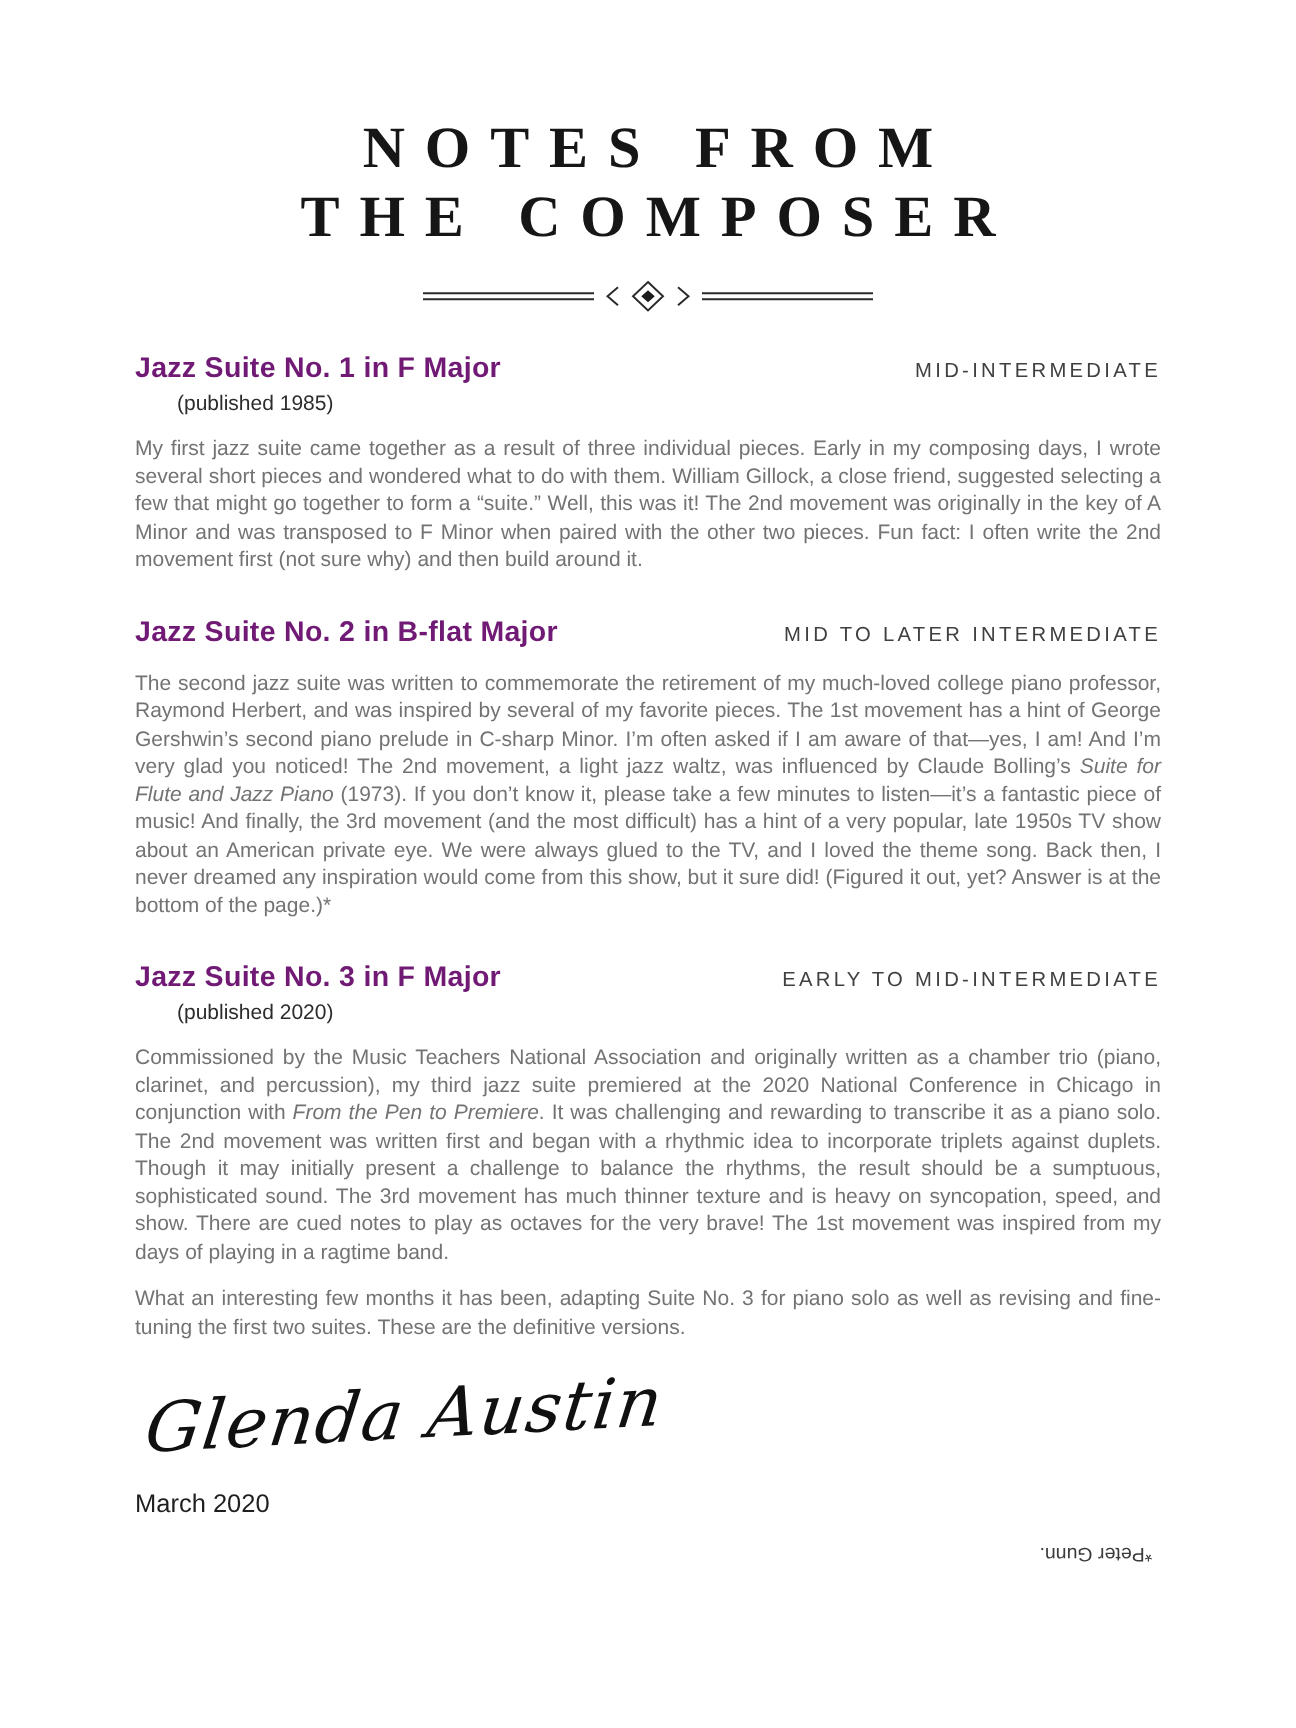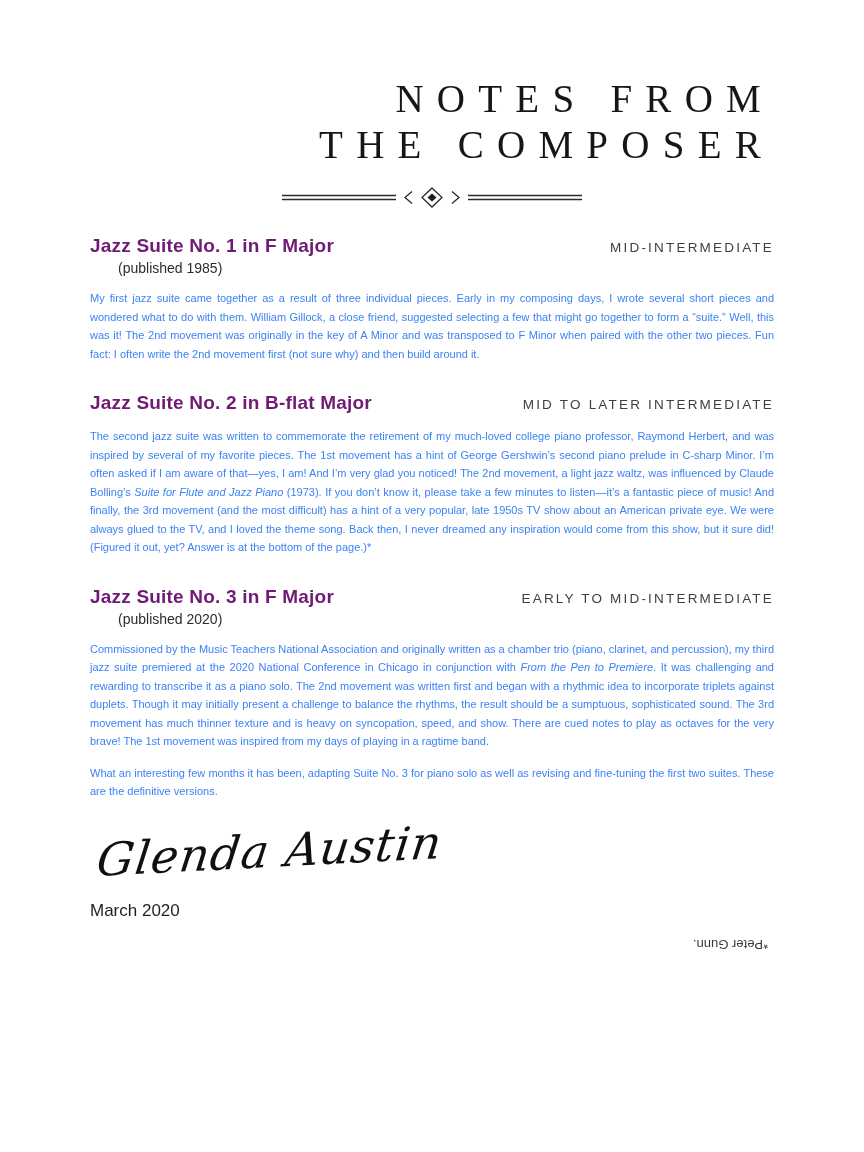--- a/index.html
+++ b/index.html
@@ -14,23 +14,23 @@
   .page {
     box-sizing: border-box;
     width: 864px;
     height: 1152px;
     padding: 76px 90px 0 90px;
     background: #ffffff;
   }
   
   h1.page-title {
     margin: 0;
-    text-align: right;
+    text-align: center;
     font-family: "Liberation Serif", "DejaVu Serif", serif;
-    font-weight: normal;
+    font-weight: bold;
     font-size: 39px;
     letter-spacing: 0.34em;
     color: #161616;
     line-height: 1.18;
     padding-left: 0.34em; 
   }
   h1.page-title .title-line { display: block; }
   
   .divider {
     display: flex;
@@ -60,23 +60,23 @@
     white-space: nowrap;
   }
   .published {
     font-size: 14px;
     color: #2c2c2c;
     margin-top: 3px;
     margin-left: 28px;
   }
   .body-para {
     margin: 13px 0 0 0;
-    font-size: 11px;
+    font-size: 14px;
     line-height: 18.5px;
-    color: #3b82f6;
+    color: #737373;
     text-align: justify;
   }
   .body-para em { font-style: italic; }
   
   .signature {
     margin-top: 32px;
     margin-left: 4px;
     width: fit-content;
     font-family: "DejaVu Serif", serif;
     font-style: italic;

